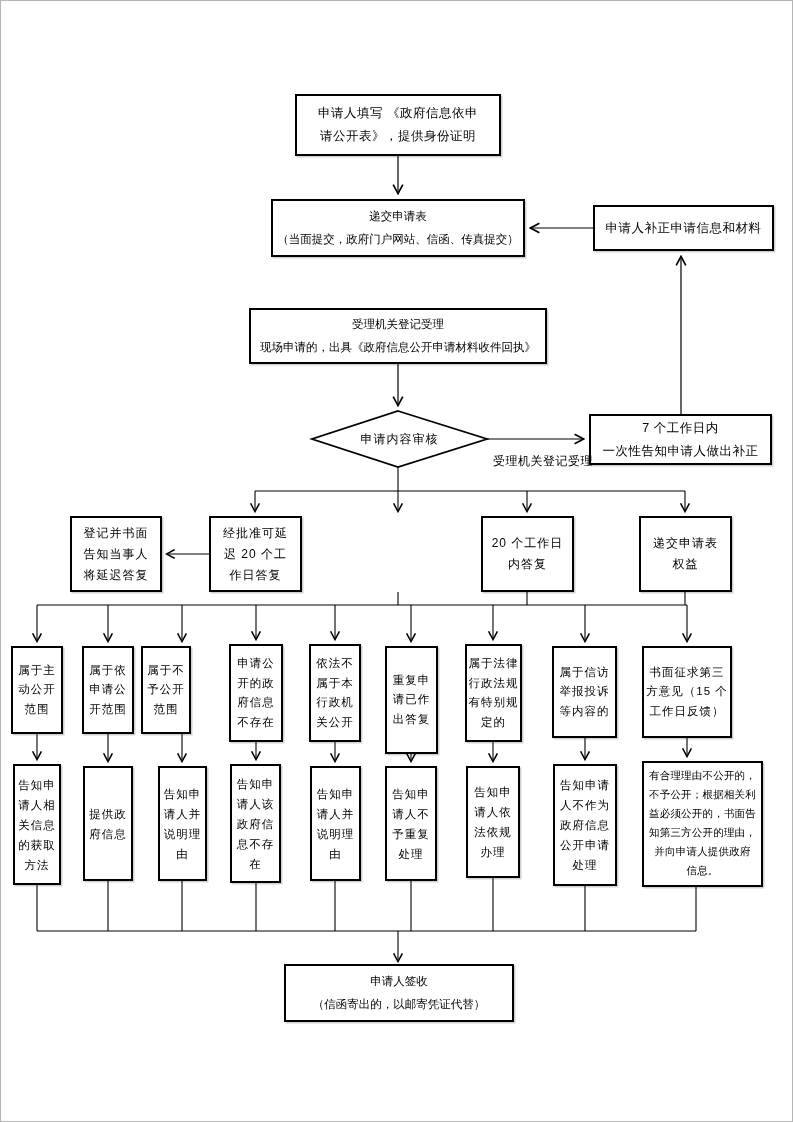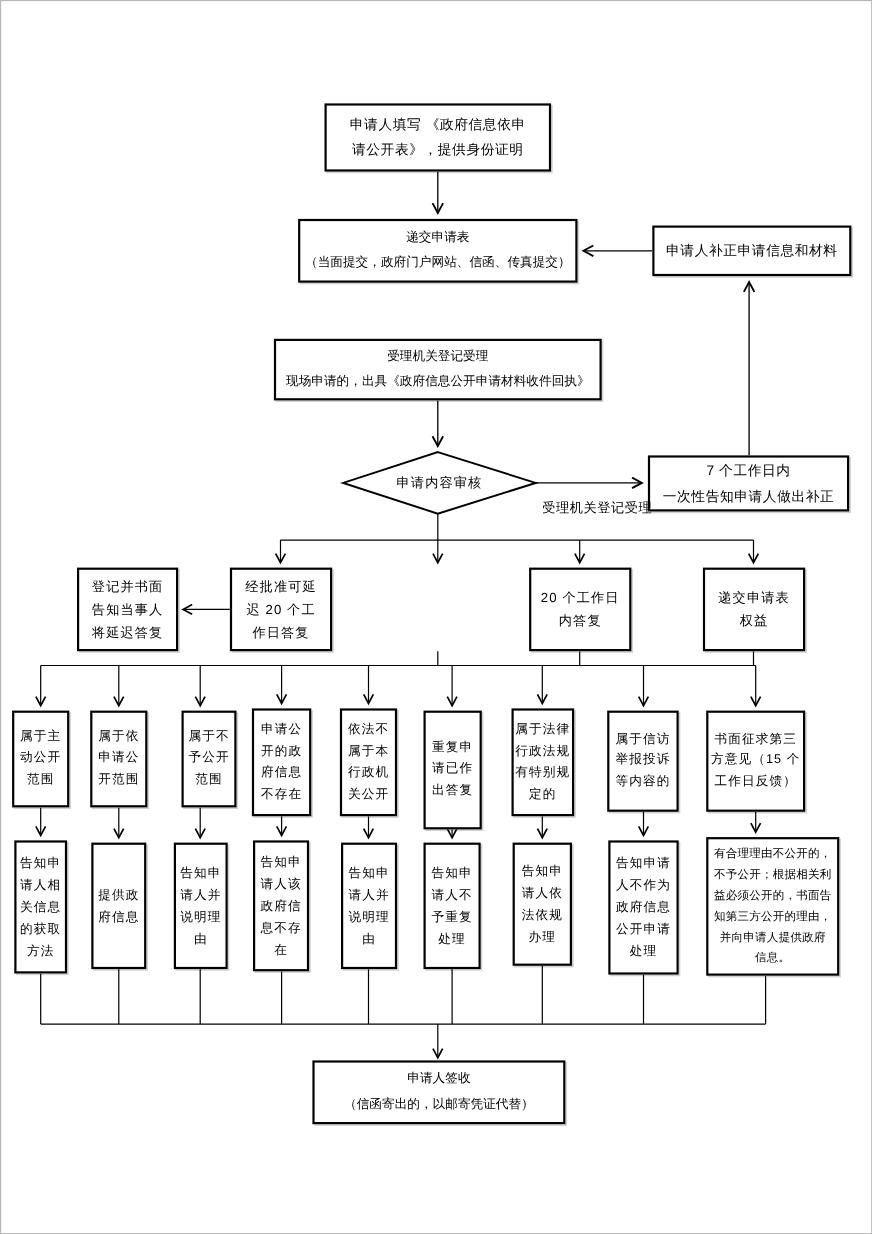--- a/index.html
+++ b/index.html
@@ -32,21 +32,21 @@
     white-space:pre-line;
     font-size:12px;
     line-height:21px;
     letter-spacing:1px;
     display:block;
   }
   .big .nt{font-size:12.5px;line-height:23px;letter-spacing:0.5px;}
   .wide .nt{font-size:11.5px;line-height:23px;letter-spacing:0;}
   .small .nt{font-size:11.5px;line-height:19.5px;}
   .ans .nt{font-size:11.5px;line-height:20px;}
-  .tiny .nt{font-size:10.5px;line-height:19px;letter-spacing:0.2px;}
+  .tiny .nt{font-size:10.5px;line-height:19px;letter-spacing:0.2px;font-family:Liberation Mono, monospace;}
   .diamond-label{
     position:absolute;z-index:2;
     display:flex;align-items:center;justify-content:center;
     text-align:left;background:transparent;border:none;box-shadow:none;
   }
   .edge-label{
     position:absolute;z-index:2;
     font-size:12px;letter-spacing:0.5px;text-align:center;
   }
 </style>
@@ -179,21 +179,21 @@
   <div class="node small" style="left:10px;top:645px;width:52px;height:88px">
     <span class="nt">属于主
 动公开
 范围</span>
   </div>
   <div class="node small" style="left:81px;top:645px;width:52px;height:88px">
     <span class="nt">属于依
 申请公
 开范围</span>
   </div>
-  <div class="node small" style="left:164px;top:645px;width:50px;height:88px">
+  <div class="node small" style="left:140px;top:645px;width:50px;height:88px">
     <span class="nt">属于不
 予公开
 范围</span>
   </div>
   <div class="node small" style="left:228px;top:643px;width:54px;height:98px">
     <span class="nt">申请公
 开的政
 府信息
 不存在</span>
   </div>

